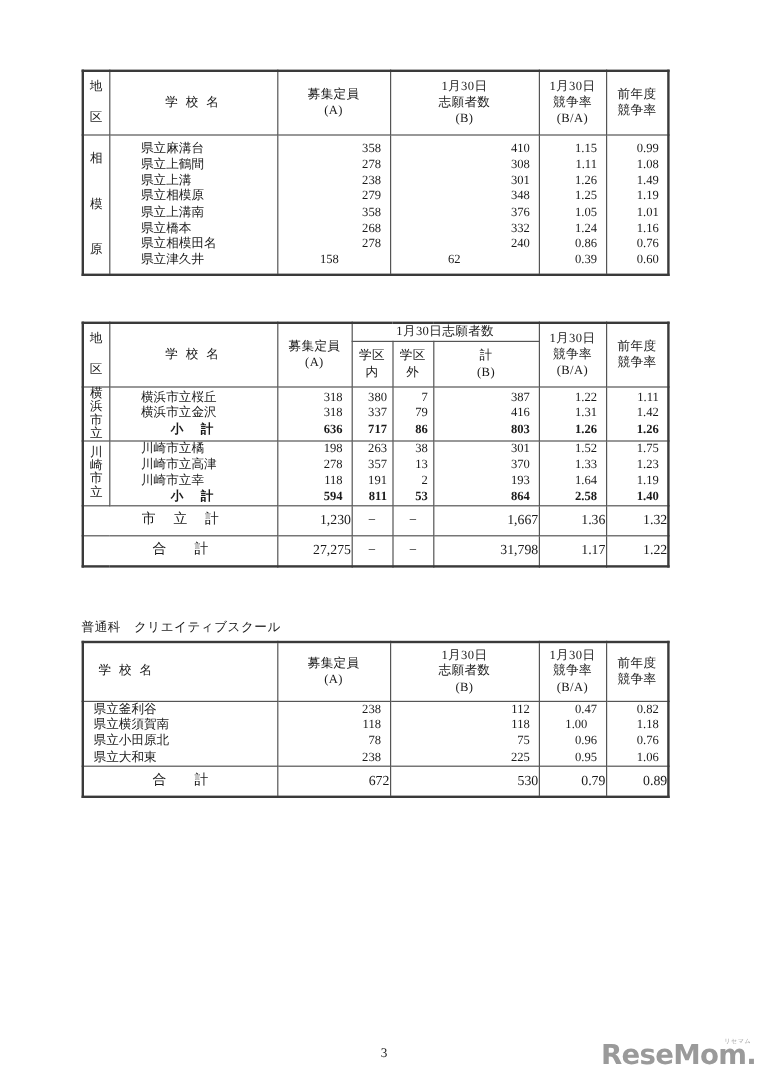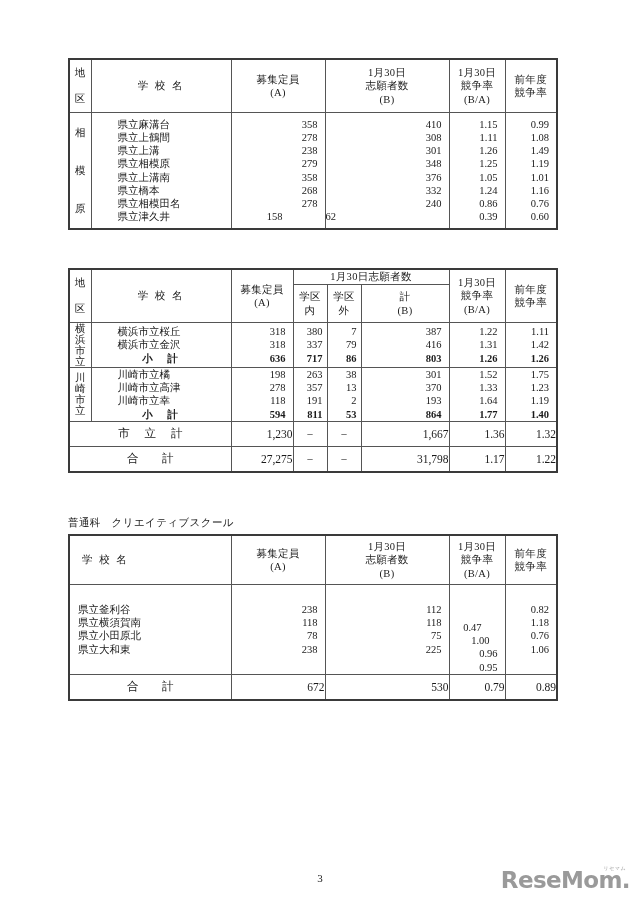--- a/index.html
+++ b/index.html
@@ -209,21 +209,21 @@
       </td>
       <td class="bandcell">
         <div class="stack" id="t1-app">
               <div style="text-align: right; padding-right: 7px;">410</div>
               <div style="text-align: right; padding-right: 7px;">308</div>
               <div style="text-align: right; padding-right: 7px;">301</div>
               <div style="text-align: right; padding-right: 7px;">348</div>
               <div style="text-align: right; padding-right: 7px;">376</div>
               <div style="text-align: right; padding-right: 7px;">332</div>
               <div style="text-align: right; padding-right: 7px;">240</div>
-              <div style="text-align: left; padding-right: 17px;">62</div>
+              <div style="text-align: center; padding-right: 17px;">62</div>
             </div>
       </td>
       <td class="bandcell">
         <div class="stack" id="t1-ratio">
               <div style="text-align: right; padding-right: 7px;">1.15</div>
               <div style="text-align: right; padding-right: 7px;">1.11</div>
               <div style="text-align: right; padding-right: 7px;">1.26</div>
               <div style="text-align: right; padding-right: 7px;">1.25</div>
               <div style="text-align: right; padding-right: 7px;">1.05</div>
               <div style="text-align: right; padding-right: 7px;">1.24</div>
@@ -404,21 +404,21 @@
               <div style="text-align: right; padding-right: 7px;">370</div>
               <div style="text-align: right; padding-right: 7px;">193</div>
               <div style="text-align: right; padding-right: 7px; font-weight: bold;">864</div>
             </div>
           </td>
           <td class="bandcell">
             <div class="stack">
               <div style="text-align: right; padding-right: 7px;">1.52</div>
               <div style="text-align: right; padding-right: 7px;">1.33</div>
               <div style="text-align: right; padding-right: 7px;">1.64</div>
-              <div style="text-align: right; padding-right: 7px; font-weight: bold;">1.77</div>
+              <div style="text-align: right; padding-right: 7px; font-weight: bold;">2.58</div>
             </div>
           </td>
           <td class="bandcell">
             <div class="stack">
               <div style="text-align: right; padding-right: 7px;">1.75</div>
               <div style="text-align: right; padding-right: 7px;">1.23</div>
               <div style="text-align: right; padding-right: 7px;">1.19</div>
               <div style="text-align: right; padding-right: 7px; font-weight: bold;">1.40</div>
             </div>
           </td>
@@ -498,21 +498,21 @@
       <td class="bandcell">
             <div class="stack" id="t3-app">
               <div style="text-align: right; padding-right: 7px;">112</div>
               <div style="text-align: right; padding-right: 7px;">118</div>
               <div style="text-align: right; padding-right: 7px;">75</div>
               <div style="text-align: right; padding-right: 7px;">225</div>
             </div>
           </td>
       <td class="bandcell">
             <div class="stack" id="t3-ratio">
-              <div style="text-align: right; padding-right: 23px; margin-top: 36px;">0.47</div>
+              <div style="text-align: right; padding-right: 7px;">0.47</div>
               <div style="text-align: right; padding-right: 15px;">1.00</div>
               <div style="text-align: right; padding-right: 7px;">0.96</div>
               <div style="text-align: right; padding-right: 7px;">0.95</div>
             </div>
           </td>
       <td class="bandcell">
             <div class="stack" id="t3-prev">
               <div style="text-align: right; padding-right: 7px;">0.82</div>
               <div style="text-align: right; padding-right: 7px;">1.18</div>
               <div style="text-align: right; padding-right: 7px;">0.76</div>

